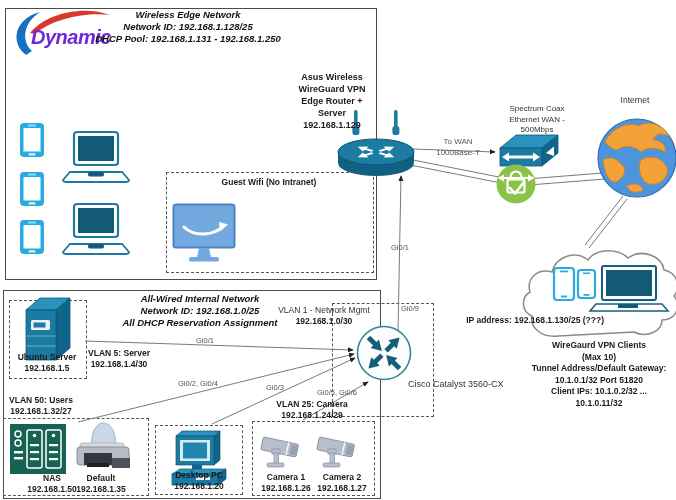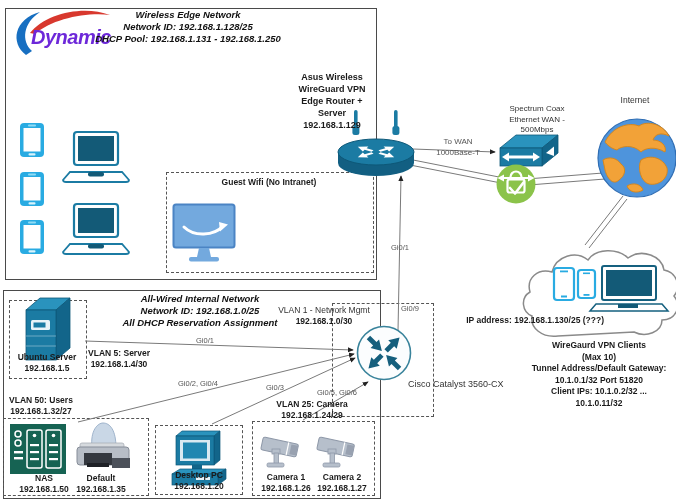--- a/index.html
+++ b/index.html
@@ -263,21 +263,21 @@
       <circle cx="24.5" cy="11.5" r="1.8"></circle>
         <circle cx="43.5" cy="11.5" r="1.8"></circle>
       <rect x="20" y="20" width="9" height="2.2"></rect>
         <rect x="20" y="27" width="9" height="2.2"></rect>
         <rect x="20" y="34" width="9" height="2.2"></rect>
       <rect x="39" y="20" width="9" height="2.2"></rect>
         <rect x="39" y="27" width="9" height="2.2"></rect>
         <rect x="39" y="34" width="9" height="2.2"></rect>
     </g>
   </svg>
-  <div class="lbl" style="left:12px;top:473px;width:64px;">
+  <div class="lbl" style="left:20px;top:473px;width:64px;">
     <div>NAS</div>
     <div>192.168.1.50</div>
   </div>
   <svg class="icon" style="left:74px;top:420px;" width="58" height="54" viewBox="0 0 58 54">
     <path d="M18 28 C16 10 24 3 29 3 C36 3 42 10 42 28 Z" fill="#c9d7e6" stroke="#9fb4cc" stroke-width="1"></path>
     <rect x="6" y="23" width="44" height="8" rx="2" fill="#d6dade" stroke="#a9aeb6" stroke-width="0.8"></rect>
     <rect x="3" y="27" width="52" height="18" rx="3" fill="#b7bdc6" stroke="#868d98" stroke-width="1"></rect>
     <polygon points="38,38 56,38 56,48 38,48" fill="#4b5059"></polygon>
     <rect x="10" y="33" width="28" height="12" fill="#34383f"></rect>
     <rect x="13" y="43" width="22" height="4" fill="#1e2126"></rect>

